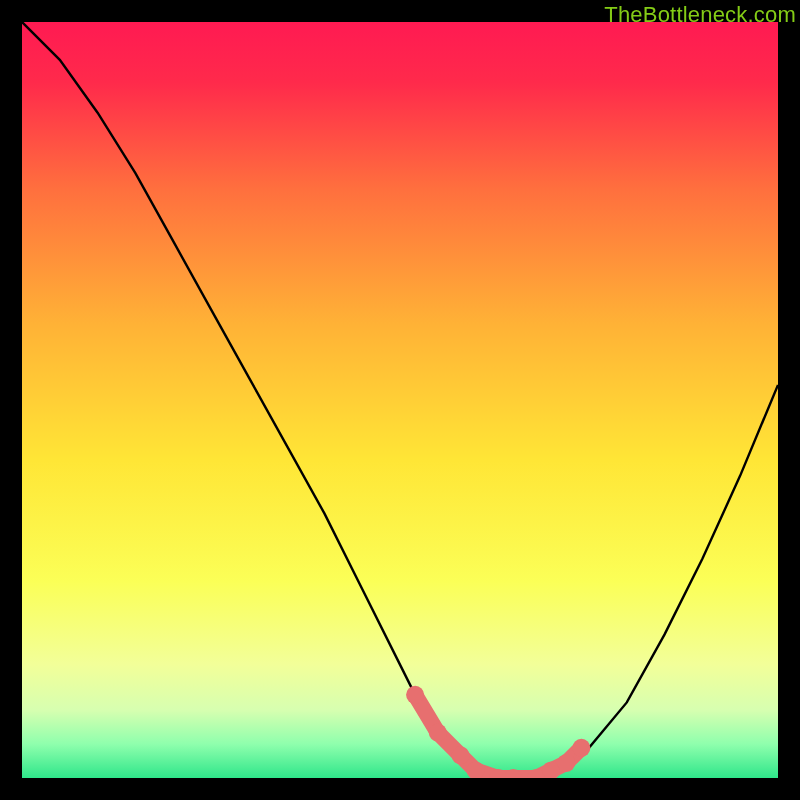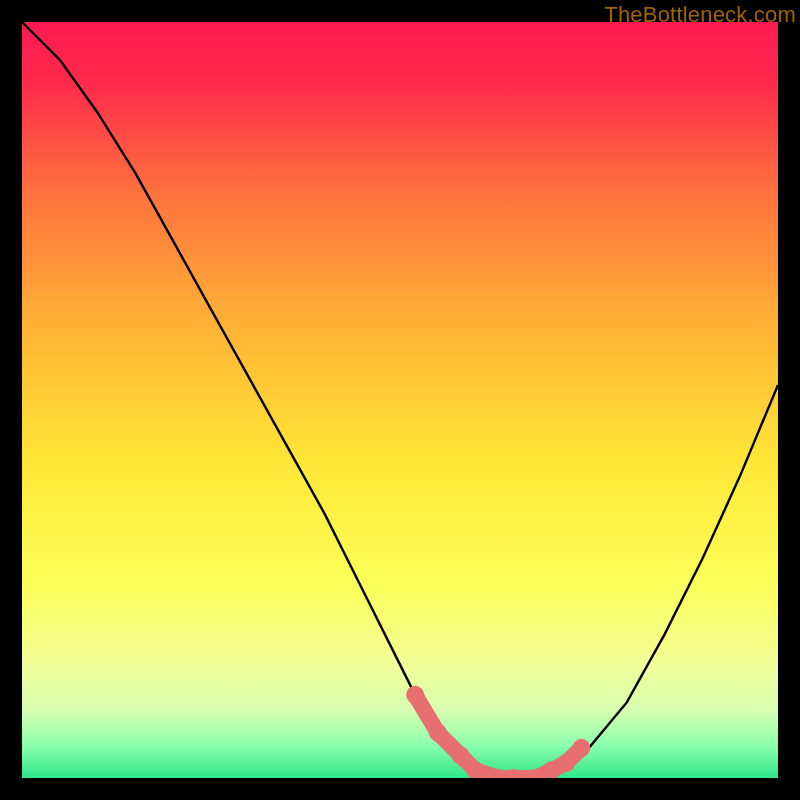--- a/index.html
+++ b/index.html
@@ -17,21 +17,21 @@
     position: absolute;
     left: 0;
     top: 0;
     width: 756px;
     height: 756px;
   }
   .watermark {
     position: absolute;
     top: 2px;
     right: 4px;
-    color: #a16207;
+    color: #84cc16;
     font-size: 22px;
     font-weight: 500;
     letter-spacing: 0.2px;
   }
 </style>
 </head>
 <body>
 
 <div class="frame">
   <svg class="plot-area" viewBox="0 0 756 756">

